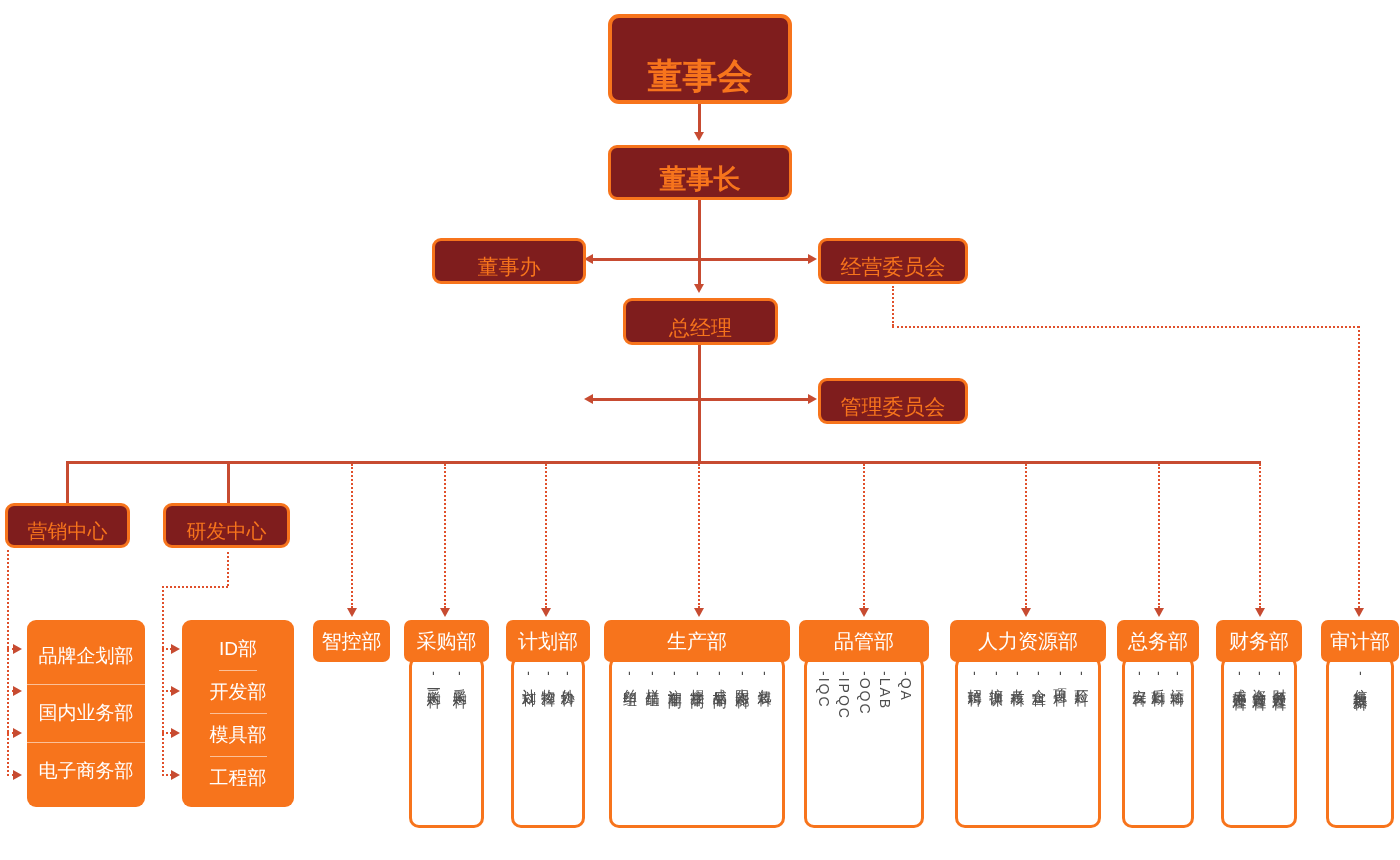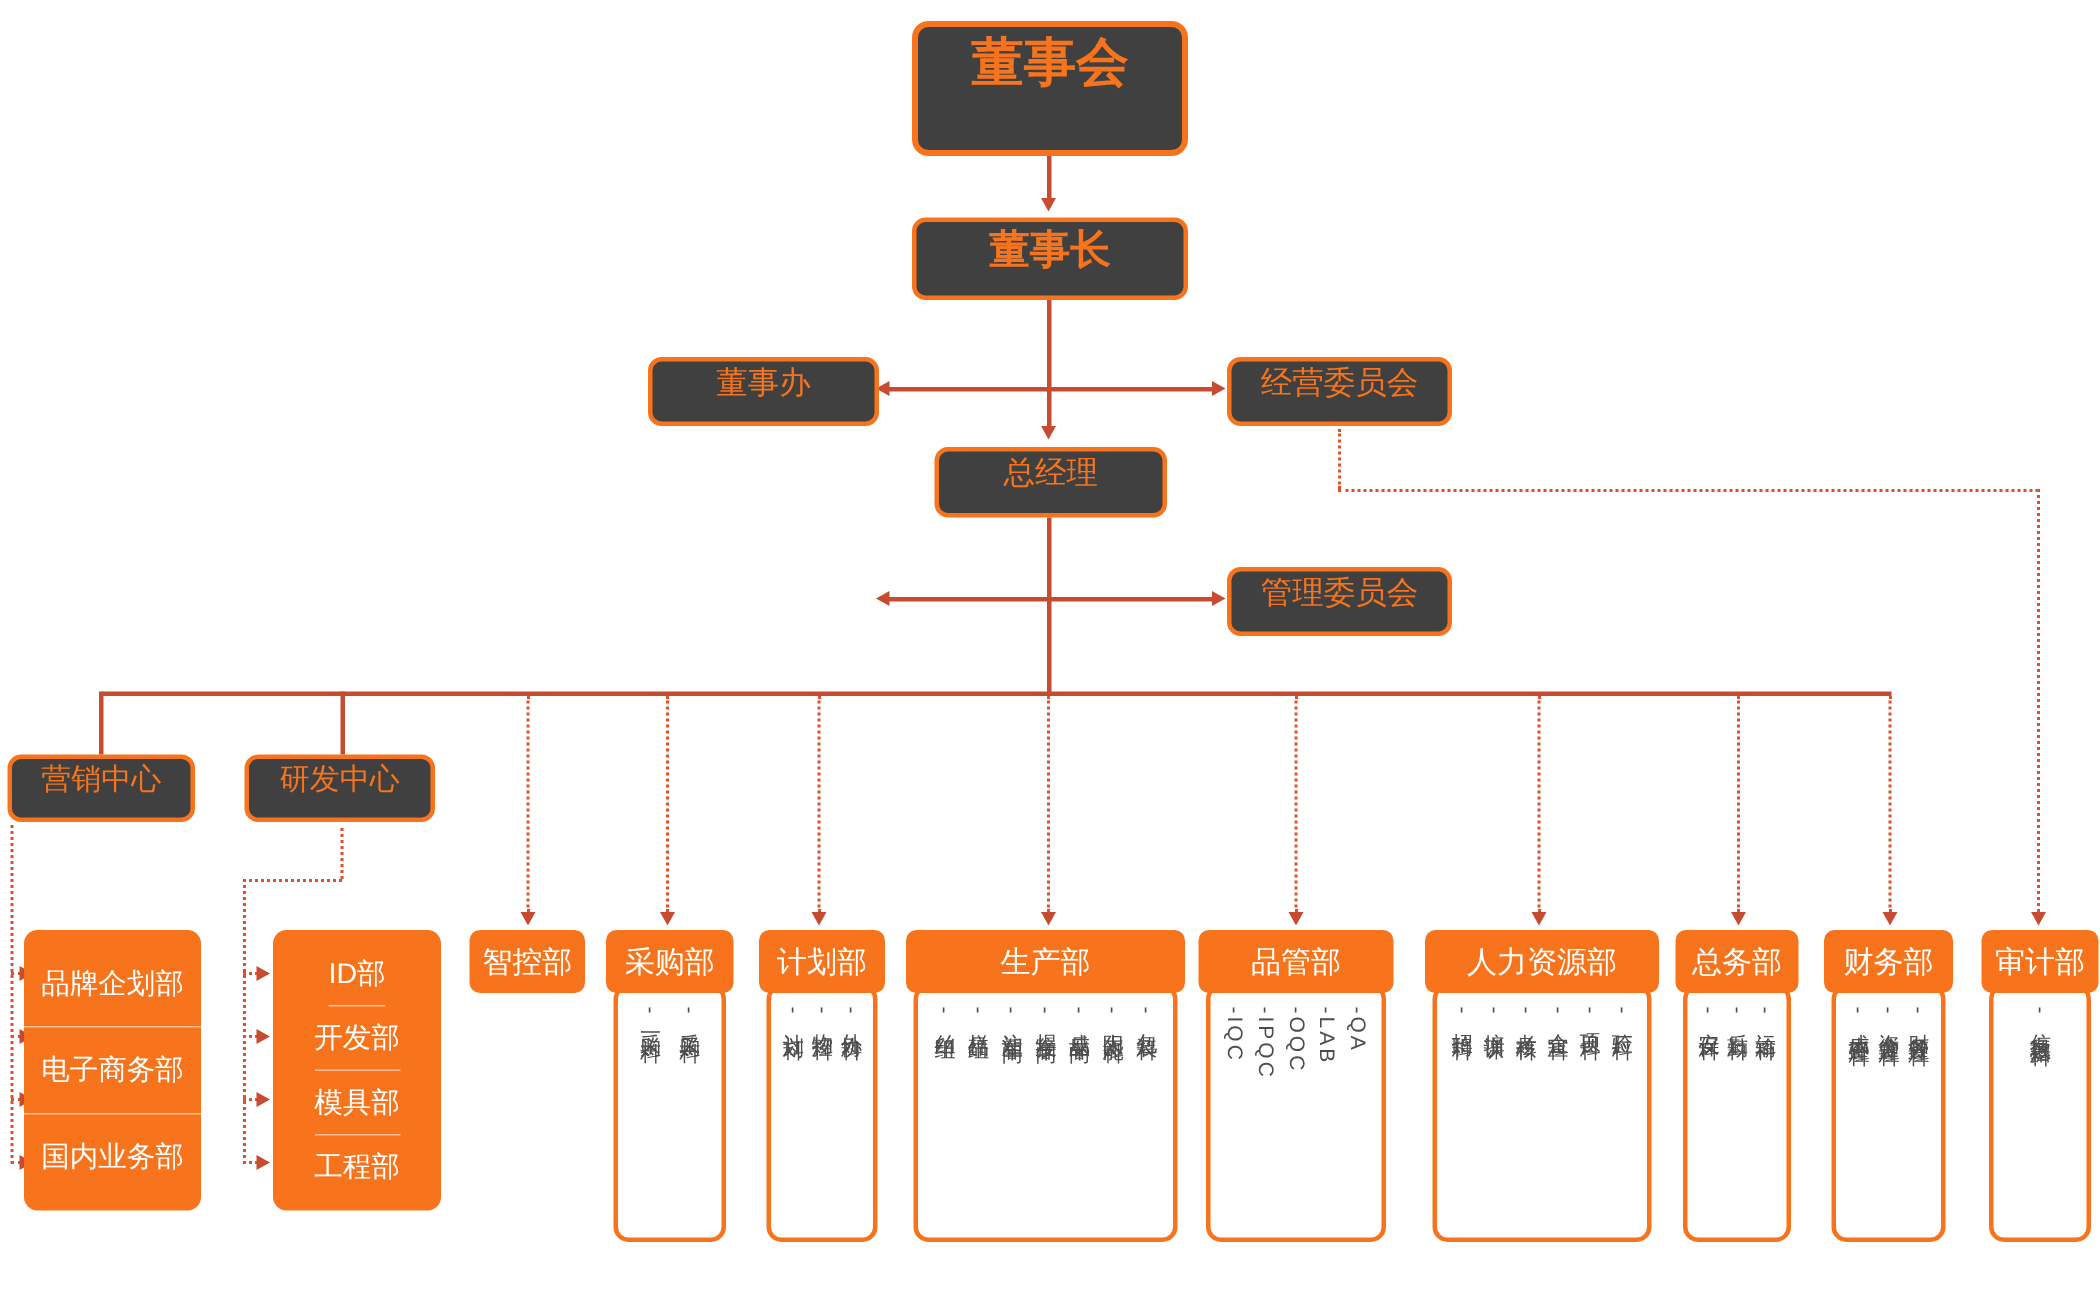--- a/index.html
+++ b/index.html
@@ -6,22 +6,22 @@
     --orange:#F7741C;
     --line:#C74B31;
     --dot:#E0502B;
     --gray:#4D4D4D;
   }
   html,body{margin:0;padding:0;background:#fff;}
   body{font-family:"Liberation Sans","DejaVu Sans",sans-serif;}
   #canvas{position:relative;width:1400px;height:860px;background:#fff;overflow:hidden;}
 
   
-  .obox{position:absolute;box-sizing:border-box;background:#404040;border:3px solid var(--orange);
-        border-radius:9px;color:var(--orange);display:flex;align-items:flex-start;justify-content:center;
+  .obox{position:absolute;box-sizing:border-box;background:#7f1d1d;border:3px solid var(--orange);
+        border-radius:9px;color:var(--orange);display:flex;align-items:flex-end;justify-content:center;
         font-size:21px;z-index:3;}
   .obox.big{border-width:4px;border-radius:11px;font-size:35px;font-weight:700;}
   .obox.mid{font-size:27px;font-weight:700;}
   .obox.center{font-size:20px;}
 
   
   .clist{position:absolute;box-sizing:border-box;background:var(--orange);border-radius:9px;color:#fff;
          display:flex;flex-direction:column;padding:8px 0;z-index:3;}
   .clist .row{flex:1;display:flex;align-items:center;justify-content:center;font-size:19px;
               border-bottom:1px solid rgba(255,255,255,.55);}
@@ -81,24 +81,24 @@
   </div>
 
   <div class="obox center" style="left:5px;top:503px;width:125px;height:45px;">
     <span>营销中心</span>
   </div>
 
   <div class="obox center" style="left:163px;top:503px;width:127px;height:45px;">
     <span>研发中心</span>
   </div>
 
-  <div class="clist" style="left:16px;top:620px;width:118px;height:187px;">
+  <div class="clist" style="left:27px;top:620px;width:118px;height:187px;">
     <div class="row">品牌企划部</div>
+    <div class="row">国内业务部</div>
     <div class="row">电子商务部</div>
-    <div class="row">国内业务部</div>
   </div>
 
   <div class="clist" style="left:182px;top:620px;width:112px;height:187px;align-items:center;">
     <div class="row">ID部</div>
     <div class="row">开发部</div>
     <div class="row">模具部</div>
     <div class="row">工程部</div>
   </div>
 
   <div class="dept" style="left:313px;width:77px;height:42px;">

